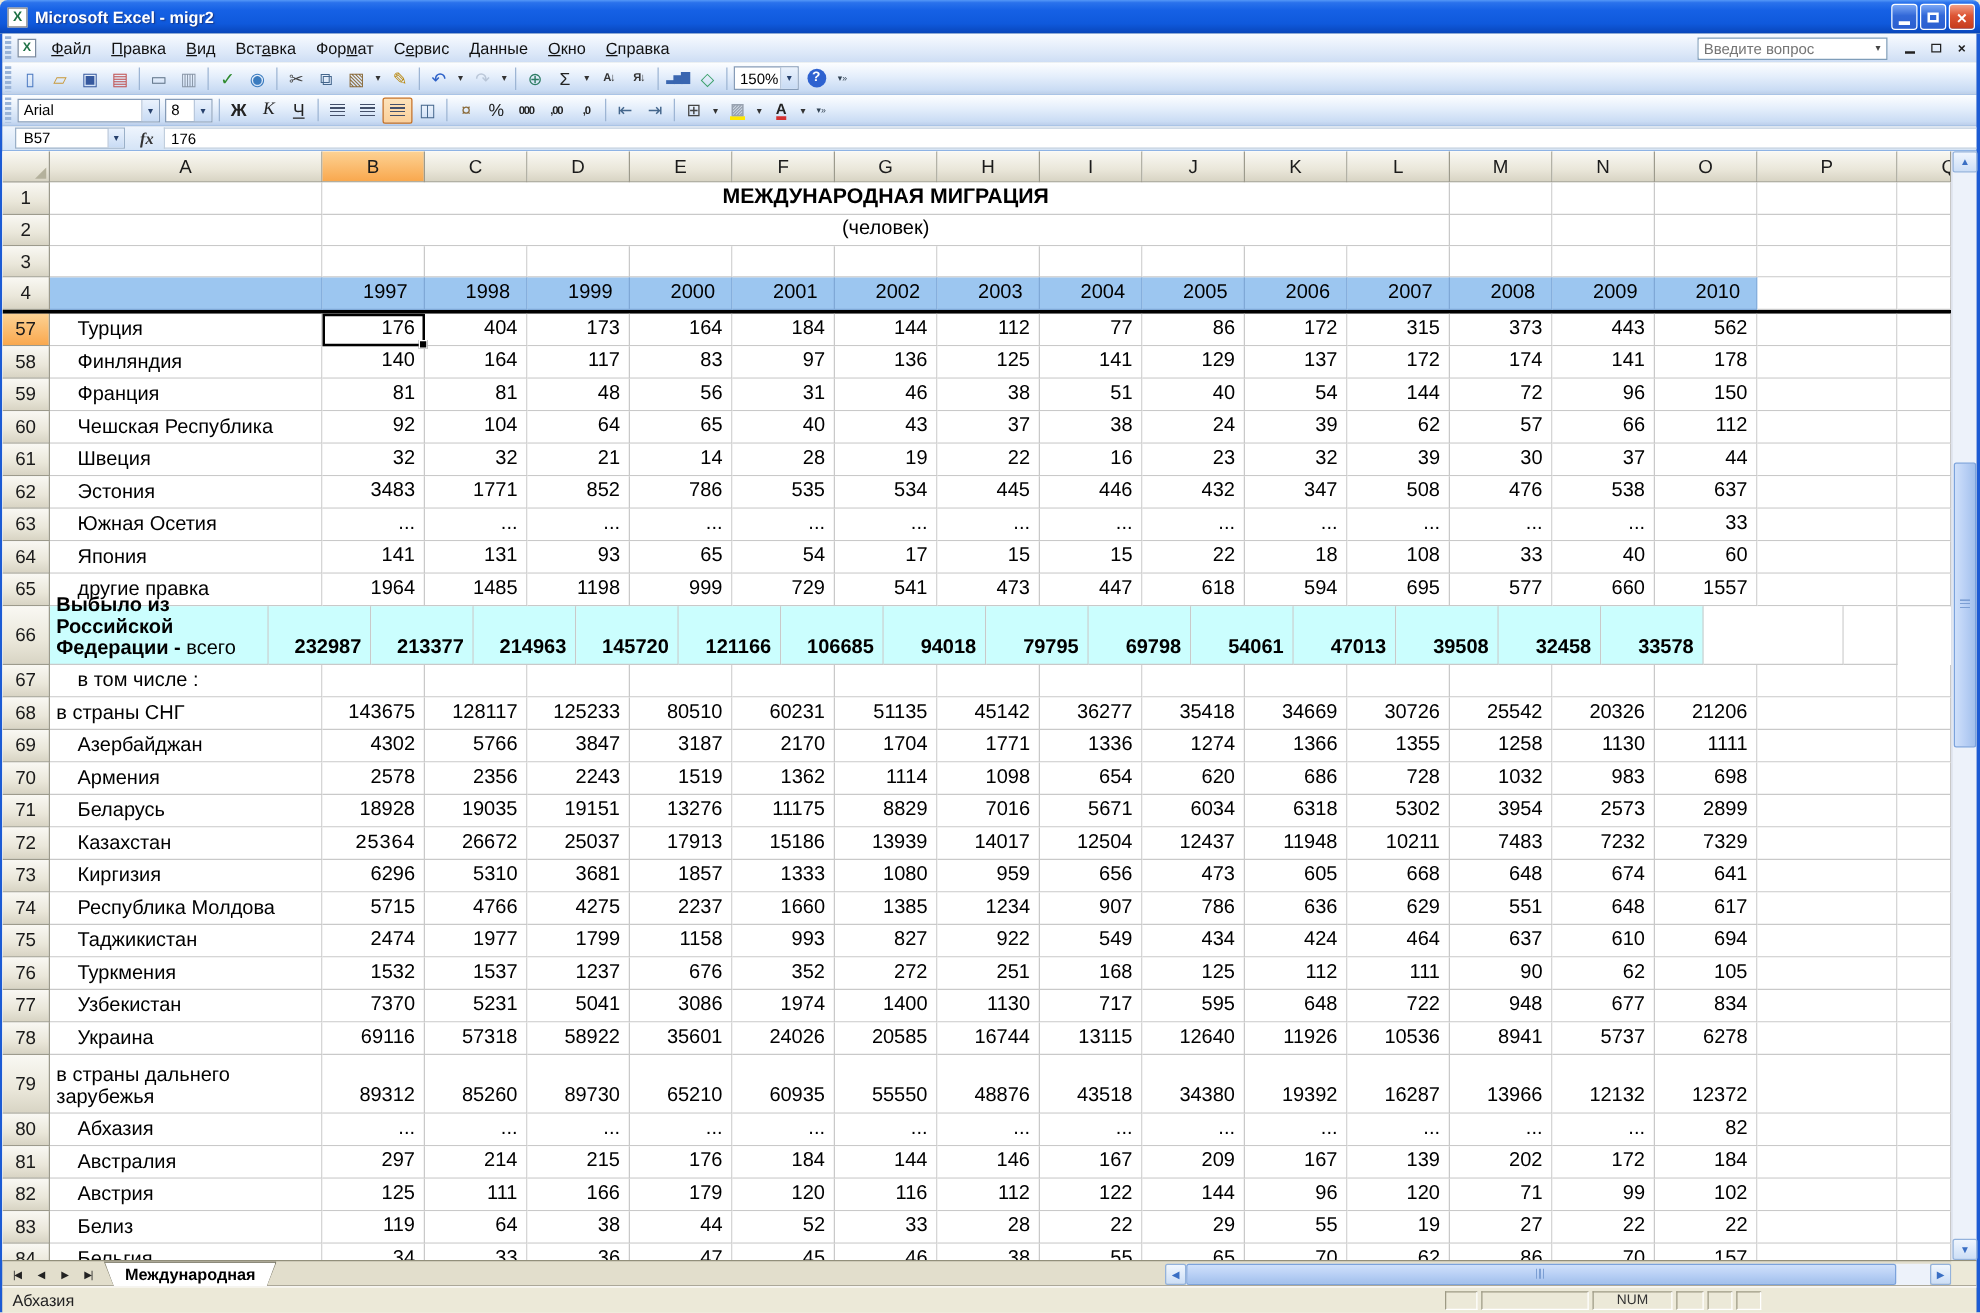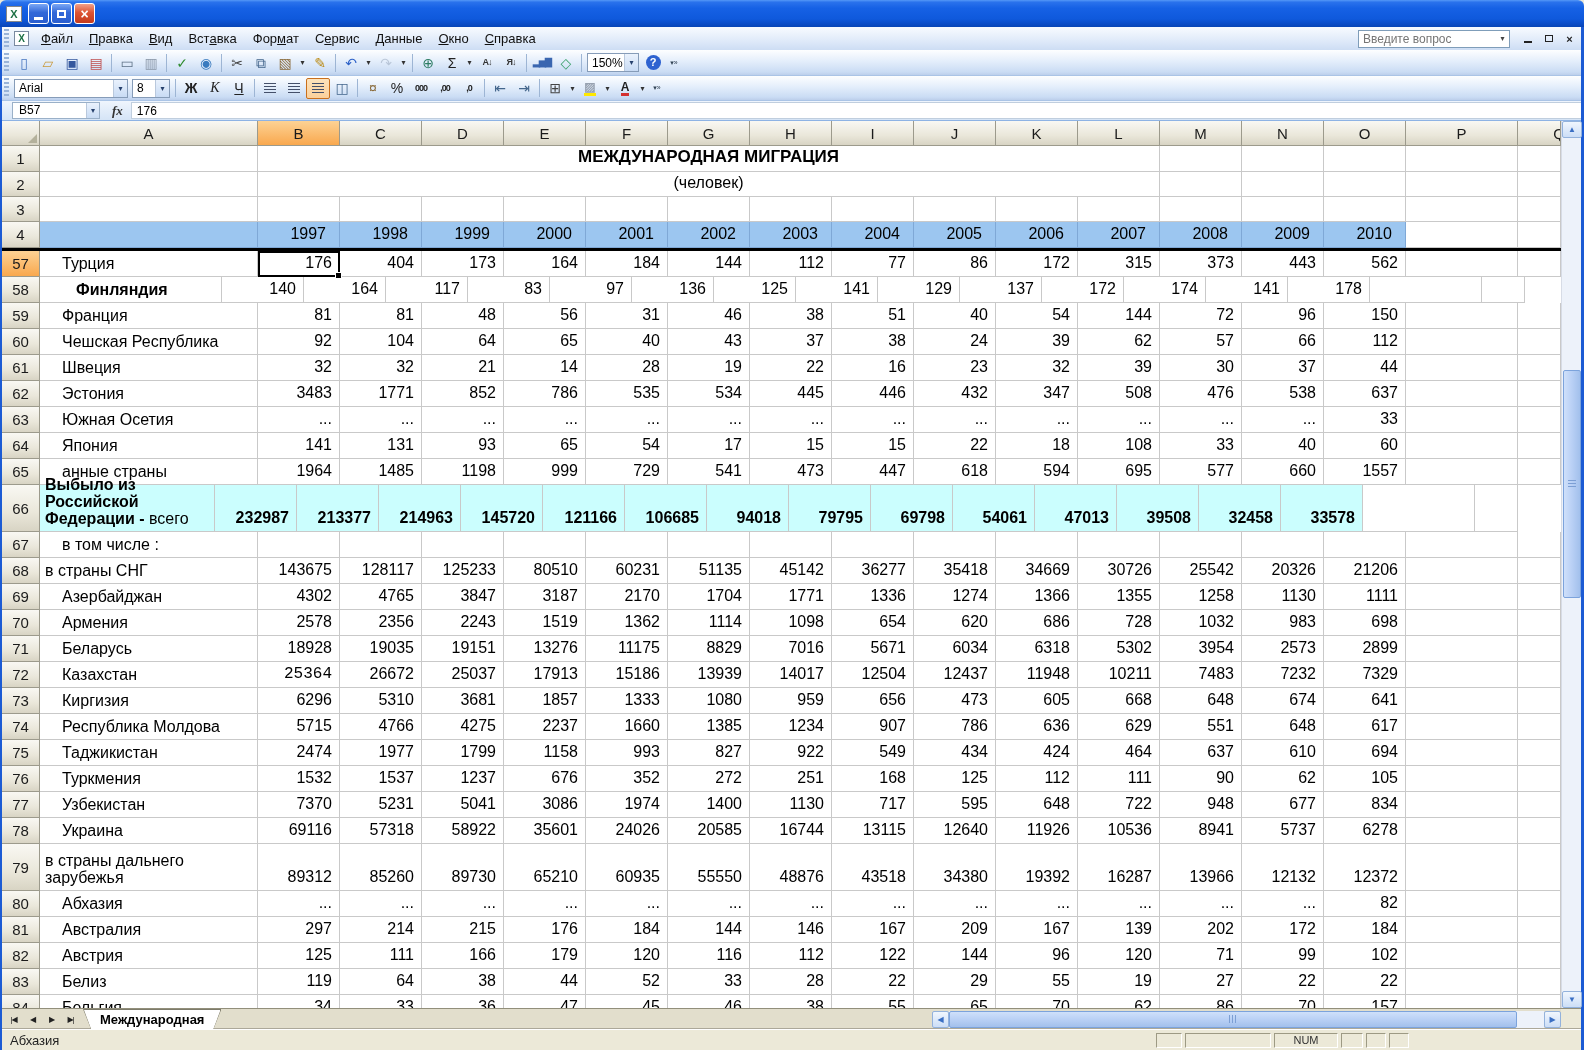--- a/index.html
+++ b/index.html
@@ -175,20 +175,21 @@
   .sp { height:15px; border:1px solid; border-color:#9D9A84 #FFFFFF #FFFFFF #9D9A84;
     font-size:11px; color:#333; display:flex; align-items:center; justify-content:center; }
 </style>
 </head>
 <body>
 
 <div class="win">
 
   <div class="titlebar">
     <span class="appicon">X</span>
+    <span class="titletext">Microsoft Excel - migr2</span>
     <span class="winbtns">
       <span class="wbtn">
           <span class="mingl"></span>
         </span>
       <span class="wbtn">
           <span class="sq"></span>
         </span>
       <span class="wbtn close">
           <span class="xgl">×</span>
         </span>
@@ -494,21 +495,21 @@
             <div class="c num" style="width: 82px;">172</div>
             <div class="c num" style="width: 82px;">315</div>
             <div class="c num" style="width: 82px;">373</div>
             <div class="c num" style="width: 82px;">443</div>
             <div class="c num" style="width: 82px;">562</div>
             <div class="c " style="width: 112px;"></div>
             <div class="c " style="width: 43px;"></div>
           </div>
           <div class="grow" style="height: 26px;">
             <div class="rh">58</div>
-            <div class="c lab" style="width: 182px; padding-left: 36px; font-weight: bold;">Финляндия</div>
+            <div class="c lab" style="width: 218px; padding-left: 22px;">Финляндия</div>
             <div class="c num" style="width: 82px;">140</div>
             <div class="c num" style="width: 82px;">164</div>
             <div class="c num" style="width: 82px;">117</div>
             <div class="c num" style="width: 82px;">83</div>
             <div class="c num" style="width: 82px;">97</div>
             <div class="c num" style="width: 82px;">136</div>
             <div class="c num" style="width: 82px;">125</div>
             <div class="c num" style="width: 82px;">141</div>
             <div class="c num" style="width: 82px;">129</div>
             <div class="c num" style="width: 82px;">137</div>
@@ -634,21 +635,21 @@
             <div class="c num" style="width: 82px;">18</div>
             <div class="c num" style="width: 82px;">108</div>
             <div class="c num" style="width: 82px;">33</div>
             <div class="c num" style="width: 82px;">40</div>
             <div class="c num" style="width: 82px;">60</div>
             <div class="c " style="width: 112px;"></div>
             <div class="c " style="width: 43px;"></div>
           </div>
           <div class="grow" style="height: 26px;">
             <div class="rh">65</div>
-            <div class="c lab" style="width: 218px; padding-left: 22px;">анные страны</div>
+            <div class="c lab" style="width: 218px; padding-left: 22px;">другие правка</div>
             <div class="c num" style="width: 82px;">1964</div>
             <div class="c num" style="width: 82px;">1485</div>
             <div class="c num" style="width: 82px;">1198</div>
             <div class="c num" style="width: 82px;">999</div>
             <div class="c num" style="width: 82px;">729</div>
             <div class="c num" style="width: 82px;">541</div>
             <div class="c num" style="width: 82px;">473</div>
             <div class="c num" style="width: 82px;">447</div>
             <div class="c num" style="width: 82px;">618</div>
             <div class="c num" style="width: 82px;">594</div>
@@ -718,21 +719,21 @@
             <div class="c num" style="width: 82px;">25542</div>
             <div class="c num" style="width: 82px;">20326</div>
             <div class="c num" style="width: 82px;">21206</div>
             <div class="c " style="width: 112px;"></div>
             <div class="c " style="width: 43px;"></div>
           </div>
           <div class="grow" style="height: 26px;">
             <div class="rh">69</div>
             <div class="c lab" style="width: 218px; padding-left: 22px;">Азербайджан</div>
             <div class="c num" style="width: 82px;">4302</div>
-            <div class="c num" style="width: 82px;">4765</div>
+            <div class="c num" style="width: 82px;">5766</div>
             <div class="c num" style="width: 82px;">3847</div>
             <div class="c num" style="width: 82px;">3187</div>
             <div class="c num" style="width: 82px;">2170</div>
             <div class="c num" style="width: 82px;">1704</div>
             <div class="c num" style="width: 82px;">1771</div>
             <div class="c num" style="width: 82px;">1336</div>
             <div class="c num" style="width: 82px; text-align: center;">1274</div>
             <div class="c num" style="width: 82px;">1366</div>
             <div class="c num" style="width: 82px;">1355</div>
             <div class="c num" style="width: 82px;">1258</div>

